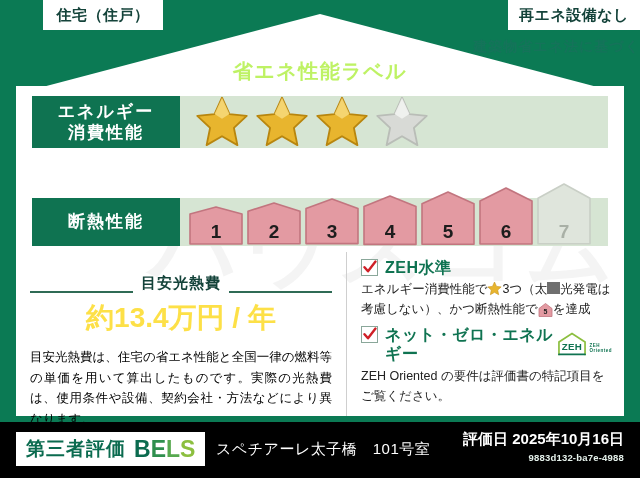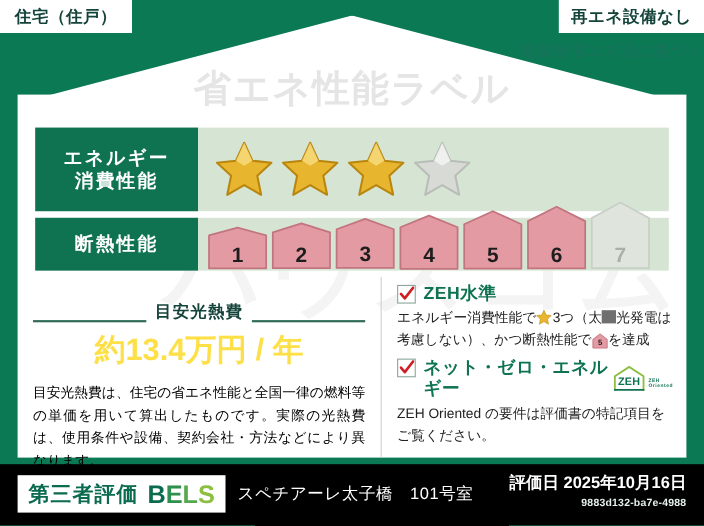--- a/index.html
+++ b/index.html
@@ -20,20 +20,21 @@
   .corner-tag{
     position:absolute;top:0;
     background:#ffffff;
     color:#14433a;
     font-weight:bold;
     font-size:15px;
     letter-spacing:.5px;
     display:flex;align-items:center;justify-content:center;
     box-sizing:border-box;
     z-index:6;
+    margin-left:43px;
   }
   #tag-left{left:0;width:120px;height:30px;}
   #tag-right{right:0;width:132px;height:30px;}
 
   
   .roof{
     position:absolute;
     left:16px;top:14px;
     width:608px;height:80px;
     background:#ffffff;
@@ -50,32 +51,32 @@
   
   .title-sub{
     position:absolute;left:0;right:0;top:38px;
     text-align:right;
     font-size:14px;font-weight:bold;color:#15735a;
     letter-spacing:1px;z-index:5;
   }
   .title-main{
     position:absolute;left:0;right:0;top:58px;
     text-align:center;
-    font-size:34px;font-weight:bold;color:#e5e5e5;
+    font-size:20px;font-weight:bold;color:#bef264;
     letter-spacing:1.5px;z-index:5;
   }
 
   
   .perf-row{
     position:absolute;left:32px;width:576px;
     background:#d6e5d3;
     display:flex;align-items:center;
     z-index:4;
   }
-  #row-energy{top:116px;height:76px;}
+  #row-energy{top:96px;height:52px;}
   #row-insul{top:198px;height:48px;}
 
   .perf-label{
     background:#0f7351;color:#fff;
     height:100%;
     width:148px;
     flex:0 0 148px;
     display:flex;flex-direction:column;
     align-items:center;justify-content:center;
     font-weight:bold;font-size:17px;

